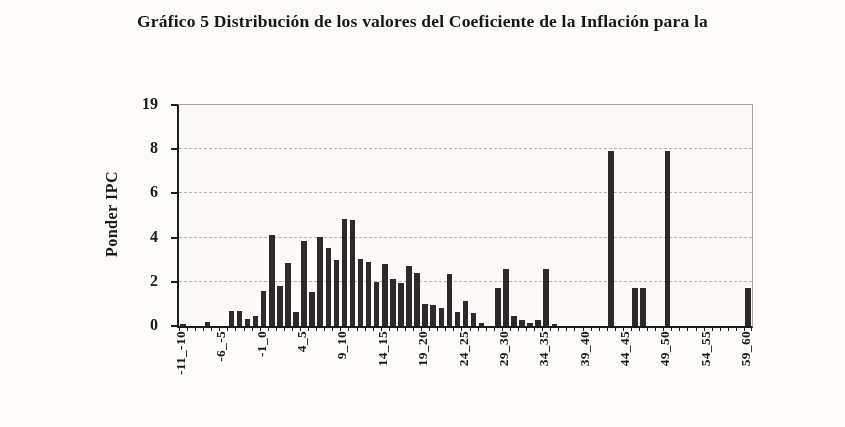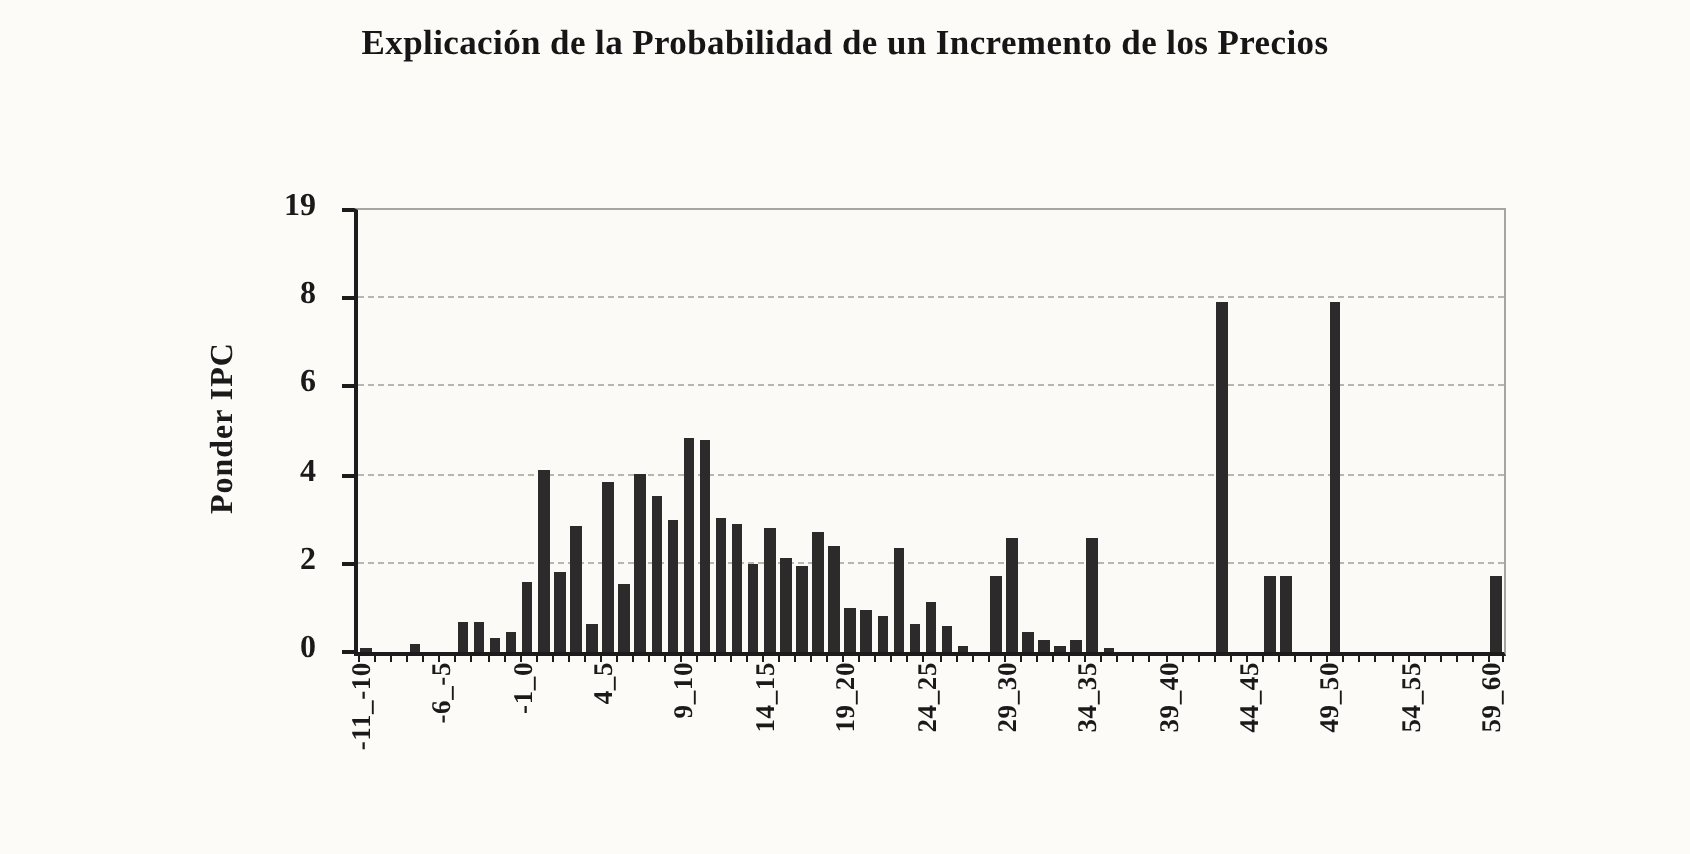--- a/index.html
+++ b/index.html
@@ -59,21 +59,21 @@
     font-weight:bold;font-size:13.5px;color:#1a1a1a;white-space:nowrap;
     letter-spacing:.3px;
   }
 </style>
 </head>
 <body>
 
 <div class="frame"></div>
 
 <div class="title">
-  <div>Explicación de la Probabilidad de un Incremento de los Precios</div>
+  <div>Gráfico 5 Distribución de los valores del Coeficiente de la Inflación para la</div>
 </div>
 
 <div class="y-title">
   <span>Ponder IPC</span>
 </div>
 
 <div class="y-labels" id="y-labels">
     <div class="y-label" style="top: 221px;">0</div>
     <div class="y-label" style="top: 176.8px;">2</div>
     <div class="y-label" style="top: 132.6px;">4</div>

